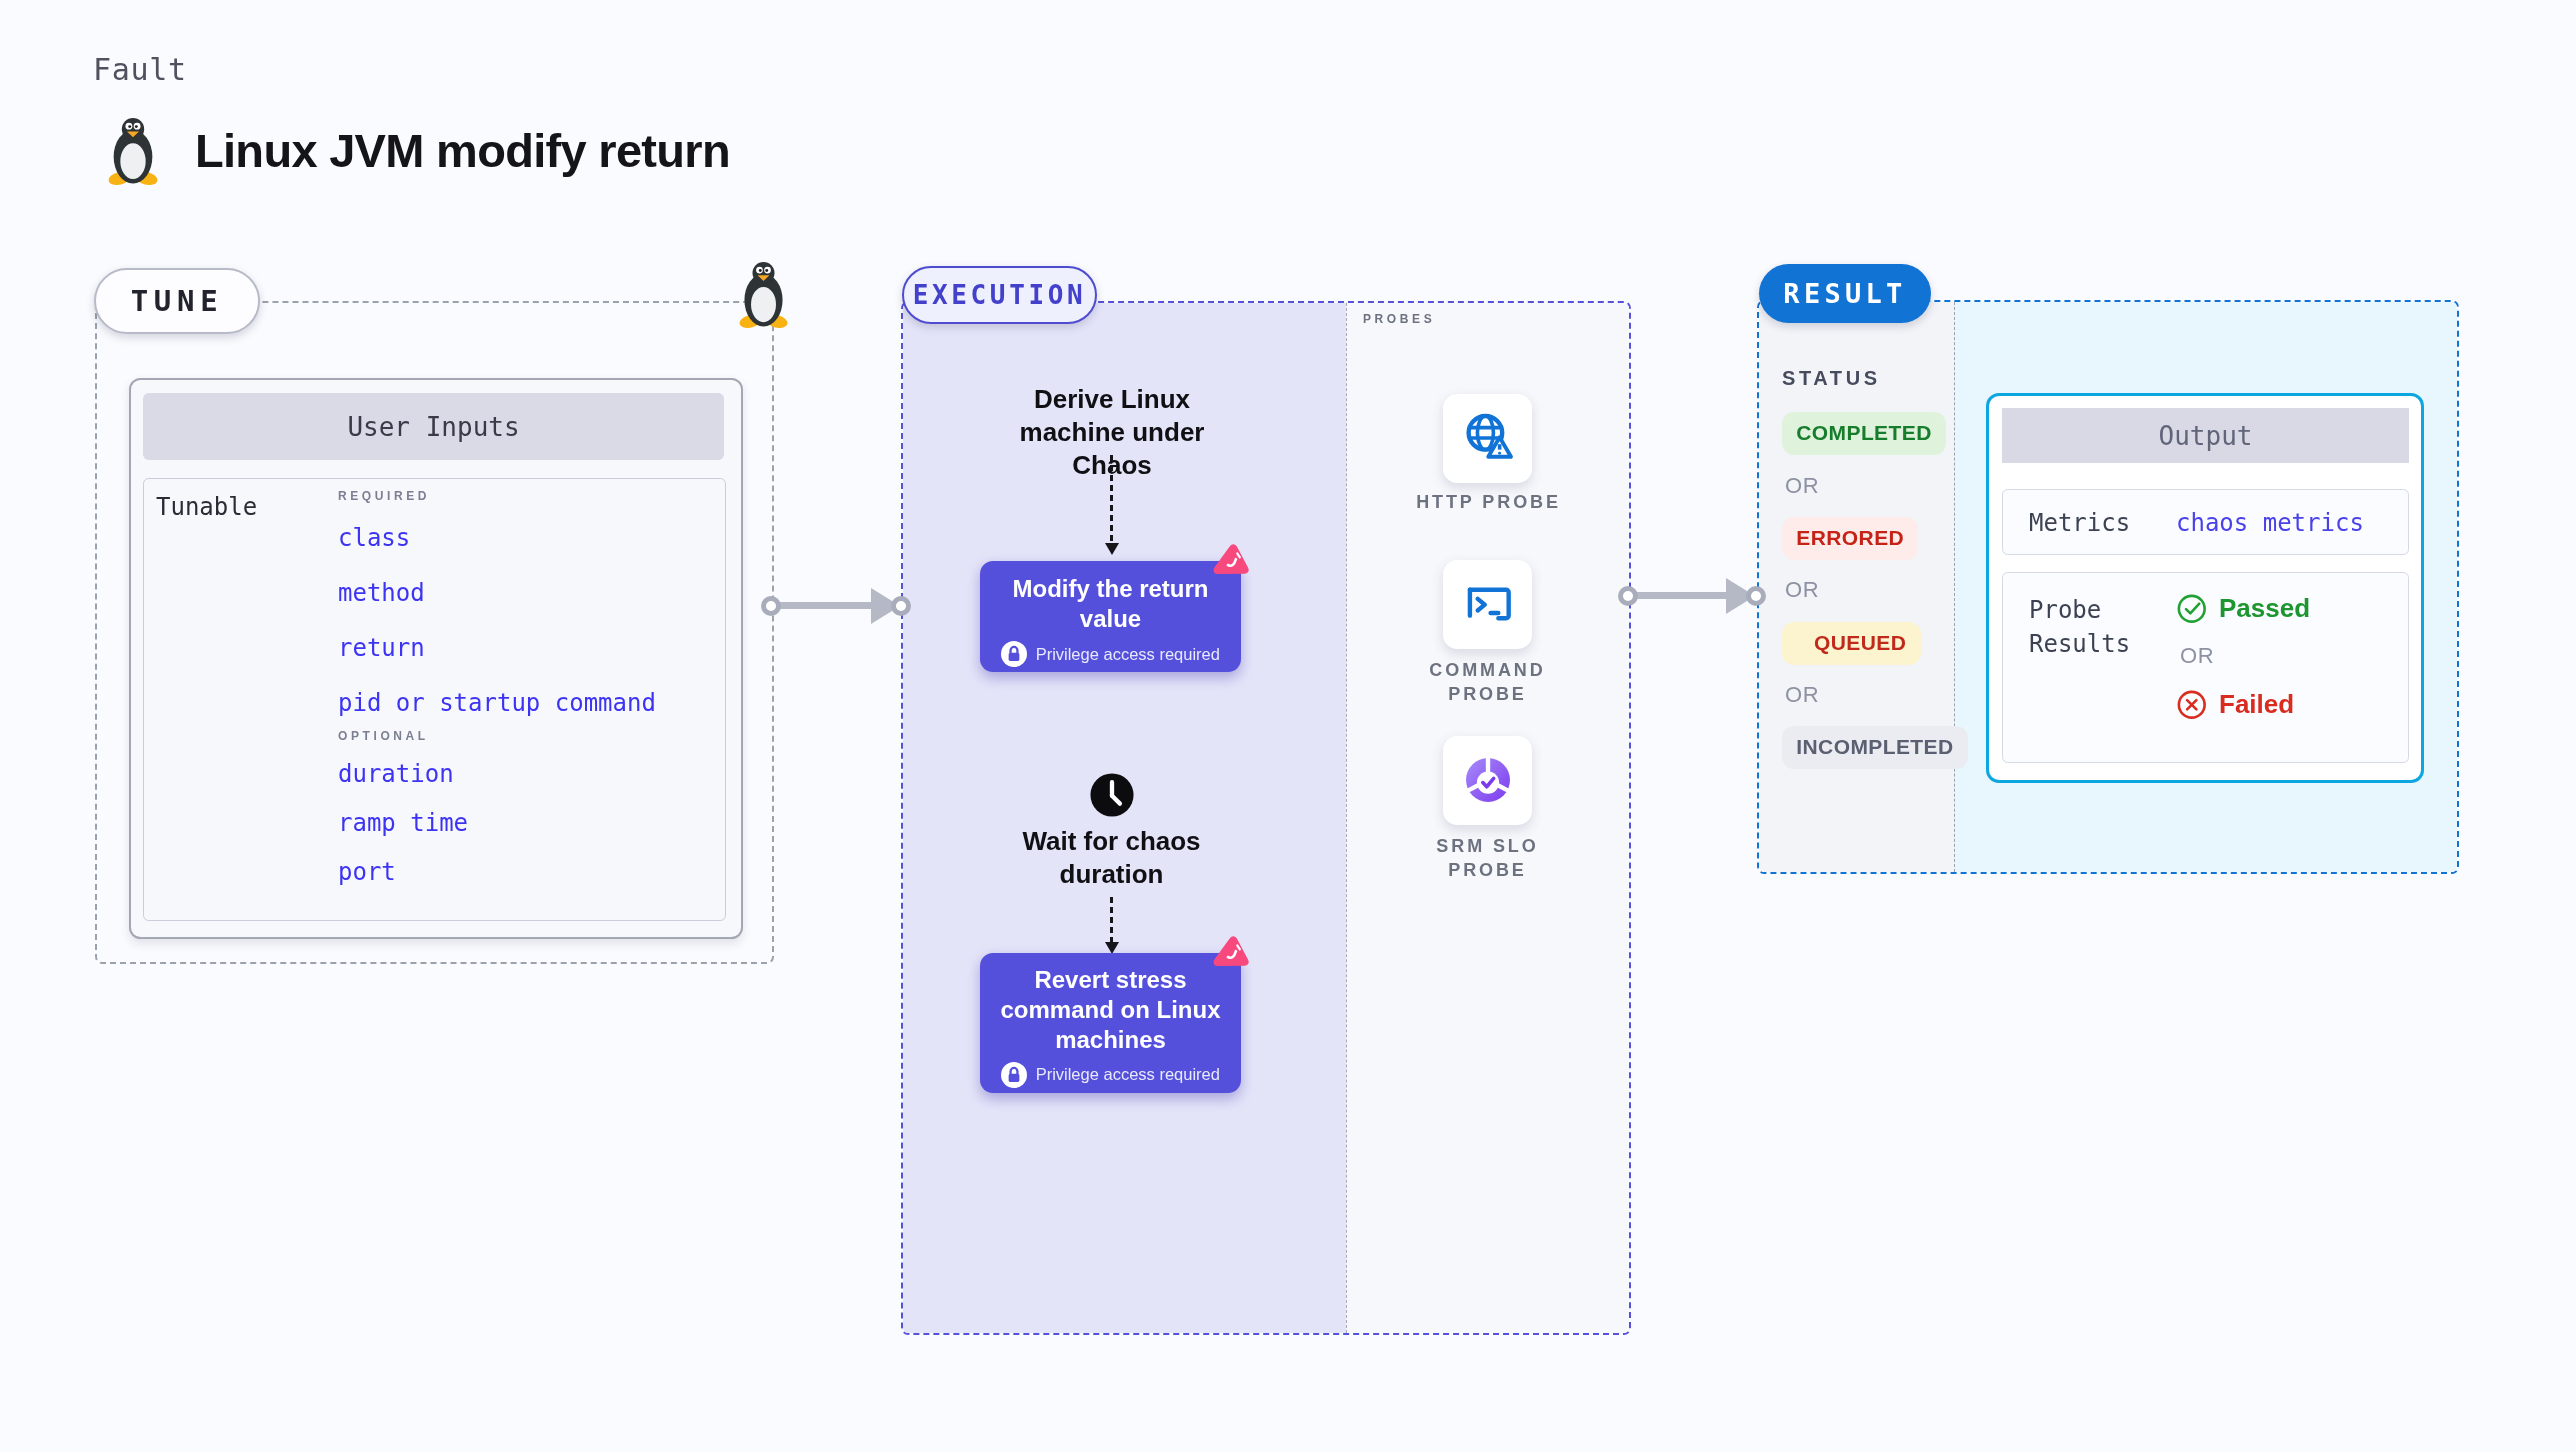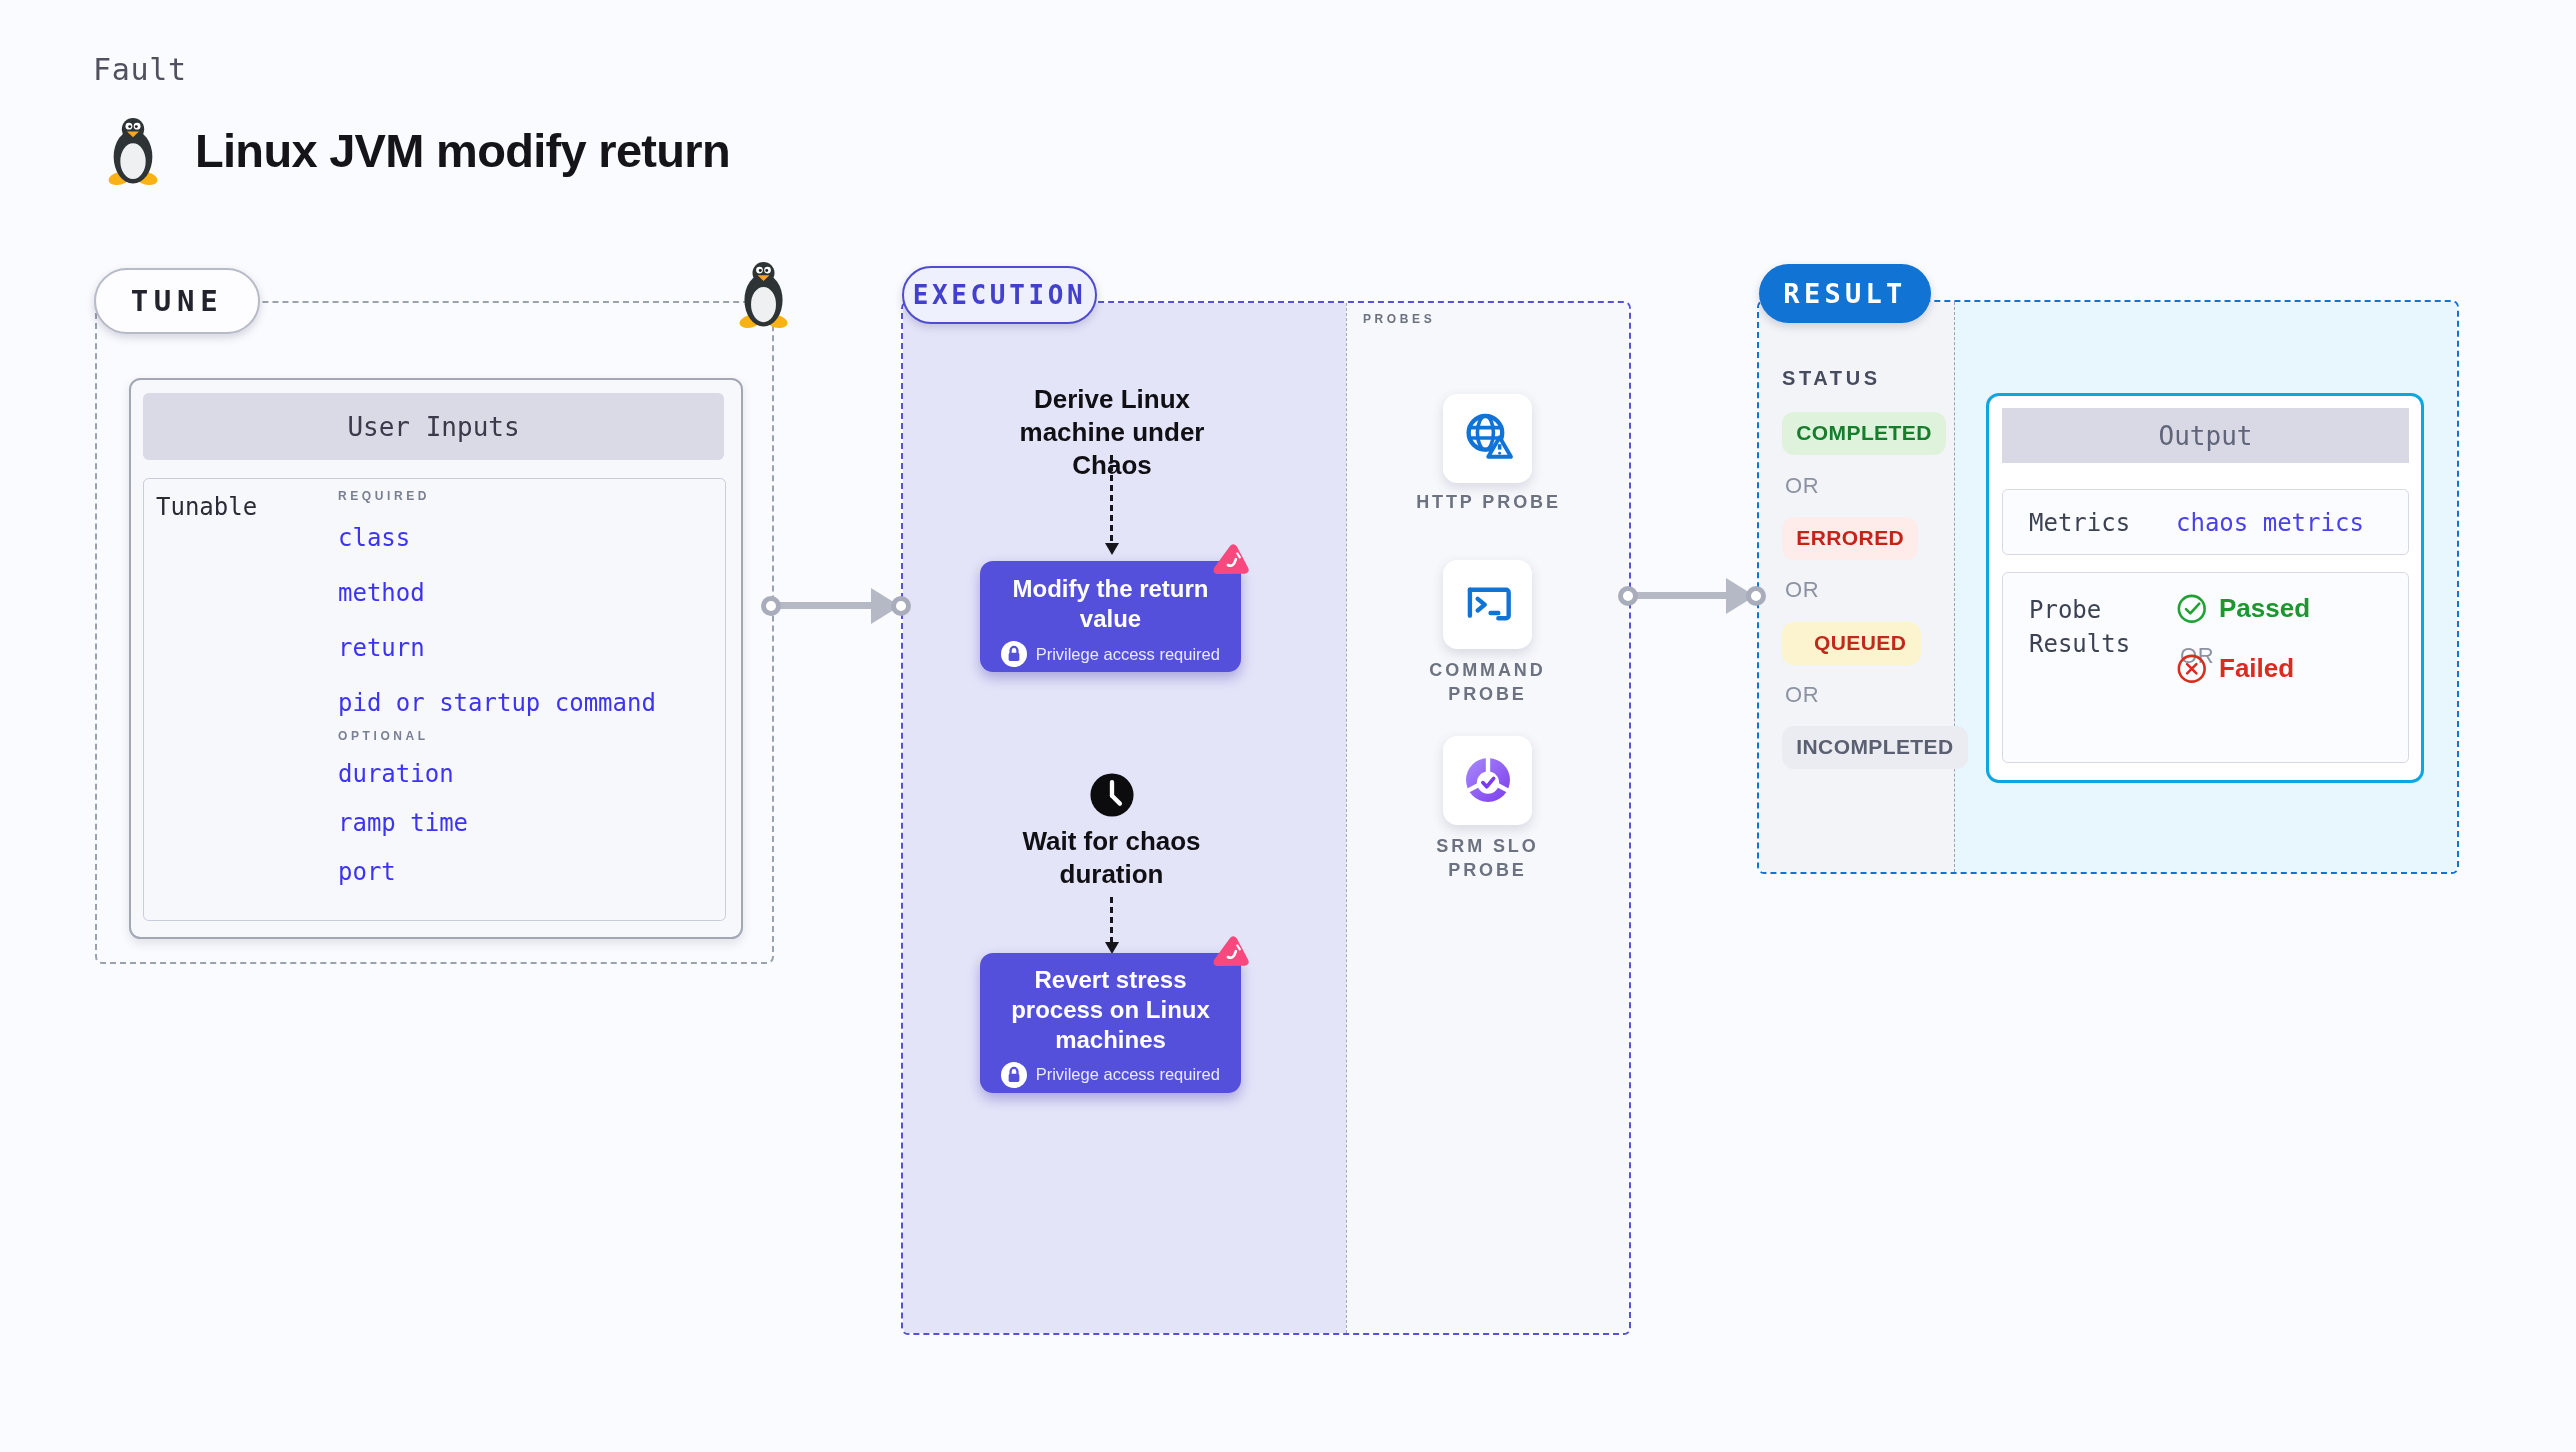--- a/index.html
+++ b/index.html
@@ -111,21 +111,21 @@
                  display:flex;align-items:center;justify-content:center;font-size:26px;color:#61657a;}
   .metrics-row{left:2002px;top:489px;width:407px;height:66px;border:1.4px solid #d5d8e5;border-radius:5.7px;
                background:#fbfcff;box-sizing:border-box;}
   .metrics-label{left:2029px;top:509px;font-size:24px;color:#3c4252;}
   .metrics-value{left:2176px;top:509px;font-size:24px;color:#4a42e8;}
   .proberes-row{left:2002px;top:572px;width:407px;height:191px;border:1.4px solid #d5d8e5;border-radius:5.7px;
                 background:#fbfcff;box-sizing:border-box;}
   .proberes-label{left:2029px;top:593px;width:143px;font-size:24px;color:#3c4252;line-height:34px;}
   .passed-row,.failed-row{display:flex;align-items:center;gap:11.5px;}
   .passed-row{left:2176px;top:593px;}
-  .failed-row{left:2176px;top:653px;}
+  .failed-row{left:2176px;top:689px;}
   .passed-row .txt{font-size:26px;font-weight:bold;color:#1d9630;}
   .failed-row .txt{font-size:26px;font-weight:bold;color:#d92b1e;}
   .or-out{left:2180px;top:643px;}
   .result-icon{width:31.5px;height:31.5px;flex:none;}
 </style>
 </head>
 <body>
 
 <div id="canvas">
 
@@ -228,21 +228,21 @@
     </svg>
   </span>
   <div class="abs step-text wait-step">Wait for chaos duration</div>
 
   <div class="abs v-dotted v-dot-2">
     <span class="line"></span>
       <span class="tip"></span>
   </div>
 
   <div class="abs action-box action-revert">
-    <div class="action-title">Revert stress process on Linux machines</div>
+    <div class="action-title">Revert stress command on Linux machines</div>
     <div class="action-note">
       <span class="lock-wrap">
         <svg viewBox="0 0 34 34" width="26" height="26">
           <circle cx="17" cy="17" r="17" fill="#ffffff"></circle>
           <path d="M12.5 16 v-3.7 a4.5 4.5 0 0 1 9 0 V16" stroke="#5450dc" stroke-width="3" fill="none"></path>
           <rect x="10" y="15.5" width="14" height="10.5" rx="2" fill="#5450dc"></rect>
         </svg>
       </span>
       <span class="txt">Privilege access required</span>
     </div>

